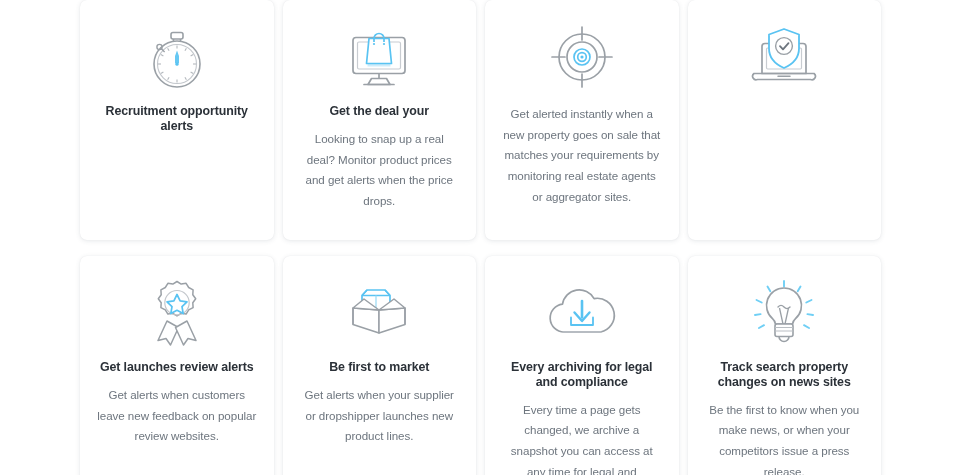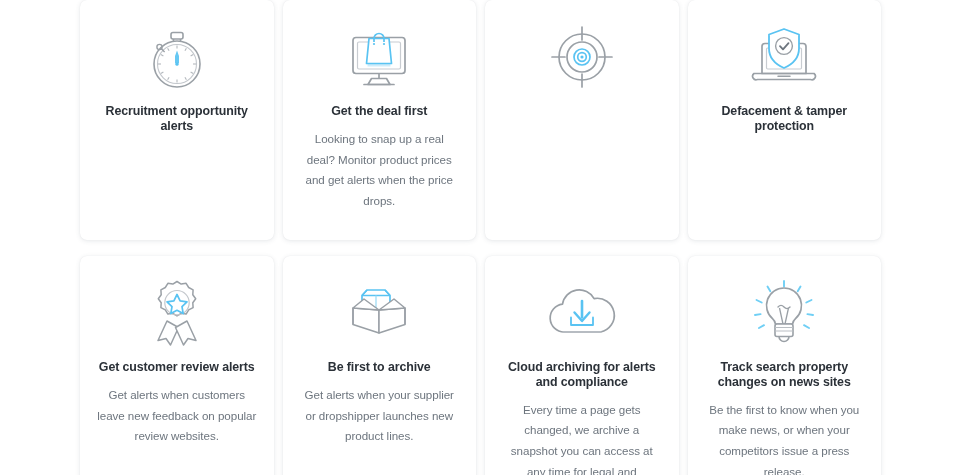--- a/index.html
+++ b/index.html
@@ -106,99 +106,99 @@
           <path d="M35 51.5 v5" stroke="#9aa0a6" stroke-width="1.7"></path>
           <path d="M24 62.5 h22 l-3.5 -6 h-15 Z" stroke="#9aa0a6" stroke-width="1.7" stroke-linejoin="round"></path>
           <path d="M20 62.5 h30" stroke="#9aa0a6" stroke-width="1.7" stroke-linecap="round"></path>
           <path d="M23.5 41.5 h23 v3 h-23 Z" fill="#bfe6f8" opacity="0.75"></path>
           <path d="M25 16.5 h20 l2.5 25 h-25 Z" fill="#ffffff" stroke="#59c3f2" stroke-width="1.7" stroke-linejoin="round"></path>
           <path d="M30 20 v-3.5 a5 5 0 0 1 10 0 v3.5" stroke="#59c3f2" stroke-width="1.7" fill="none"></path>
           <circle cx="30" cy="22" r="1.1" fill="#59c3f2"></circle>
           <circle cx="40" cy="22" r="1.1" fill="#59c3f2"></circle>
         </svg>
       </div>
-      <h3 class="card-title">Get the deal first</h3>
+      <h3 class="card-title">Get the deal your</h3>
       <p class="card-desc">Looking to snap up a real deal? Monitor product prices and get alerts when the price drops.</p>
     </div>
 
     <div class="feature-card">
       <div class="card-icon">
         <svg width="66" height="66" viewBox="0 0 66 66" fill="none">
           <circle cx="33" cy="33" r="23" stroke="#9aa0a6" stroke-width="1.7"></circle>
           <circle cx="33" cy="33" r="15" stroke="#9aa0a6" stroke-width="1.7"></circle>
           <path d="M33 3 v13 M33 50 v13 M3 33 h13 M50 33 h13" stroke="#9aa0a6" stroke-width="1.7" stroke-linecap="round"></path>
           <circle cx="33" cy="33" r="8" stroke="#59c3f2" stroke-width="1.7"></circle>
           <circle cx="33" cy="33" r="4.3" stroke="#59c3f2" stroke-width="1.7"></circle>
           <circle cx="33" cy="33" r="1.6" fill="#59c3f2"></circle>
         </svg>
       </div>
+      <p class="card-desc">Get alerted instantly when a new property goes on sale that matches your requirements by monitoring real estate agents or aggregator sites.</p>
     </div>
 
     <div class="feature-card">
       <div class="card-icon">
         <svg width="72" height="68" viewBox="0 0 72 68" fill="none">
           <path d="M14 23.5 a3 3 0 0 1 3 -3 h38 a3 3 0 0 1 3 3 v27 h-44 Z" stroke="#9aa0a6" stroke-width="1.7" stroke-linejoin="round"></path>
           <rect x="18.5" y="25" width="35" height="21" rx="1.2" stroke="#c8ccd1" stroke-width="1.2"></rect>
           <path d="M6 50.5 h60 a3.5 3.5 0 0 1 -3.5 6 h-53 a3.5 3.5 0 0 1 -3.5 -6 Z" stroke="#9aa0a6" stroke-width="1.7" stroke-linejoin="round"></path>
           <path d="M30 53.3 h12" stroke="#9aa0a6" stroke-width="1.5" stroke-linecap="round"></path>
           <path d="M36 6 L51 11.5 v14 C51 35 44 41.5 36 45 C28 41.5 21 35 21 25.5 v-14 Z" fill="#ffffff" stroke="#59c3f2" stroke-width="1.8" stroke-linejoin="round"></path>
           <circle cx="36" cy="23" r="8.4" stroke="#9aa0a6" stroke-width="1.4"></circle>
           <path d="M32 23.2 l3 3.2 l5.5 -6.3" stroke="#6d757e" stroke-width="1.8" stroke-linecap="round" stroke-linejoin="round" fill="none"></path>
         </svg>
       </div>
-      <h3 class="card-title">Defacement &amp; tamper protection</h3>
     </div>
 
   </div>
 
   <div class="card-grid row-2" style="margin-top:16px;">
 
     <div class="feature-card">
       <div class="card-icon">
         <svg width="64" height="72" viewBox="0 0 64 72" fill="none">
           <path d="M22 44 L13 63.5 l8 -2 l4.5 6.5 l8 -17.5 Z" fill="#ffffff" stroke="#9aa0a6" stroke-width="1.5" stroke-linejoin="round"></path>
           <path d="M42 44 L51 63.5 l-8 -2 l-4.5 6.5 l-8 -17.5 Z" fill="#ffffff" stroke="#9aa0a6" stroke-width="1.5" stroke-linejoin="round"></path>
           <path d="M32 4.5 l4.2 2.6 l4.9 -0.8 l2.6 4.2 l4.4 2.3 l-0.3 4.9 l2.9 4 l-2.9 4 l0.3 4.9 l-4.4 2.3 l-2.6 4.2 l-4.9 -0.8 l-4.2 2.6 l-4.2 -2.6 l-4.9 0.8 l-2.6 -4.2 l-4.4 -2.3 l0.3 -4.9 l-2.9 -4 l2.9 -4 l-0.3 -4.9 l4.4 -2.3 l2.6 -4.2 l4.9 0.8 Z" fill="#ffffff" stroke="#9aa0a6" stroke-width="1.5" stroke-linejoin="round"></path>
           <circle cx="32" cy="25.7" r="12.2" stroke="#c3c7cc" stroke-width="1.2"></circle>
           <path d="M32 17.5 l3.1 6.3 l6.9 1 l-5 4.9 l1.2 6.9 l-6.2 -3.3 l-6.2 3.3 l1.2 -6.9 l-5 -4.9 l6.9 -1 Z" stroke="#59c3f2" stroke-width="1.7" fill="none" stroke-linejoin="round"></path>
         </svg>
       </div>
-      <h3 class="card-title">Get customer review alerts</h3>
+      <h3 class="card-title">Get launches review alerts</h3>
       <p class="card-desc">Get alerts when customers leave new feedback on popular review websites.</p>
     </div>
 
     <div class="feature-card">
       <div class="card-icon">
         <svg width="72" height="70" viewBox="0 0 72 70" fill="none">
           <path d="M24 12 h18 l5 5.5 v23 l-5 4 h-18 l-5 -4 v-23 Z" fill="#ffffff" stroke="#59c3f2" stroke-width="1.7" stroke-linejoin="round"></path>
           <path d="M19 17.5 h28" stroke="#59c3f2" stroke-width="1.5"></path>
           <path d="M24 12 l-5 5.5 M42 12 l5 5.5" stroke="#59c3f2" stroke-width="1.5"></path>
           <path d="M33 17.5 v27" stroke="#9fdcf5" stroke-width="1.3"></path>
           <path d="M36 32 L36 55 L10 46.5 L10 30 Z" fill="#ffffff" stroke="#9aa0a6" stroke-width="1.5" stroke-linejoin="round"></path>
           <path d="M36 32 L36 55 L62 46.5 L62 30 Z" fill="#ffffff" stroke="#9aa0a6" stroke-width="1.5" stroke-linejoin="round"></path>
           <path d="M10 30 L21 21 L36 32 Z" fill="#ffffff" stroke="#9aa0a6" stroke-width="1.5" stroke-linejoin="round"></path>
           <path d="M62 30 L51 21 L36 32 Z" fill="#ffffff" stroke="#9aa0a6" stroke-width="1.5" stroke-linejoin="round"></path>
           <path d="M10 30 L10 46.5 M62 30 L62 46.5" stroke="#9aa0a6" stroke-width="1.5"></path>
         </svg>
       </div>
-      <h3 class="card-title">Be first to archive</h3>
+      <h3 class="card-title">Be first to market</h3>
       <p class="card-desc">Get alerts when your supplier or dropshipper launches new product lines.</p>
     </div>
 
     <div class="feature-card">
       <div class="card-icon">
         <svg width="78" height="58" viewBox="0 0 78 58" fill="none">
           <path d="M21 48 a14 14 0 0 1 -1.5 -27.9 a17 17 0 0 1 31.6 -5.5 a12.5 12.5 0 0 1 6.4 33.4 Z" fill="#ffffff" stroke="#9aa0a6" stroke-width="1.7" stroke-linejoin="round"></path>
           <path d="M20 48 h38" stroke="#b9bec3" stroke-width="1.5" stroke-linecap="round"></path>
           <path d="M39 17 v16.5" stroke="#59c3f2" stroke-width="2.6" stroke-linecap="round"></path>
           <path d="M31.5 28.5 L39 37 L46.5 28.5" stroke="#59c3f2" stroke-width="2.4" fill="none" stroke-linecap="round" stroke-linejoin="round"></path>
           <path d="M28 33.5 v7.5 h22 v-7.5" stroke="#59c3f2" stroke-width="1.8" fill="none" stroke-linecap="round" stroke-linejoin="round"></path>
         </svg>
       </div>
-      <h3 class="card-title">Cloud archiving for alerts and compliance</h3>
+      <h3 class="card-title">Every archiving for legal and compliance</h3>
       <p class="card-desc">Every time a page gets changed, we archive a snapshot you can access at any time for legal and compliance purposes.</p>
     </div>
 
     <div class="feature-card">
       <div class="card-icon">
         <svg width="70" height="72" viewBox="0 0 70 72" fill="none">
           <g stroke="#6fcff5" stroke-width="1.9" stroke-linecap="round">
             <path d="M35 4 v5.5"></path>
             <path d="M18.5 9.5 l2.8 4.7"></path>
             <path d="M51.5 9.5 l-2.8 4.7"></path>

